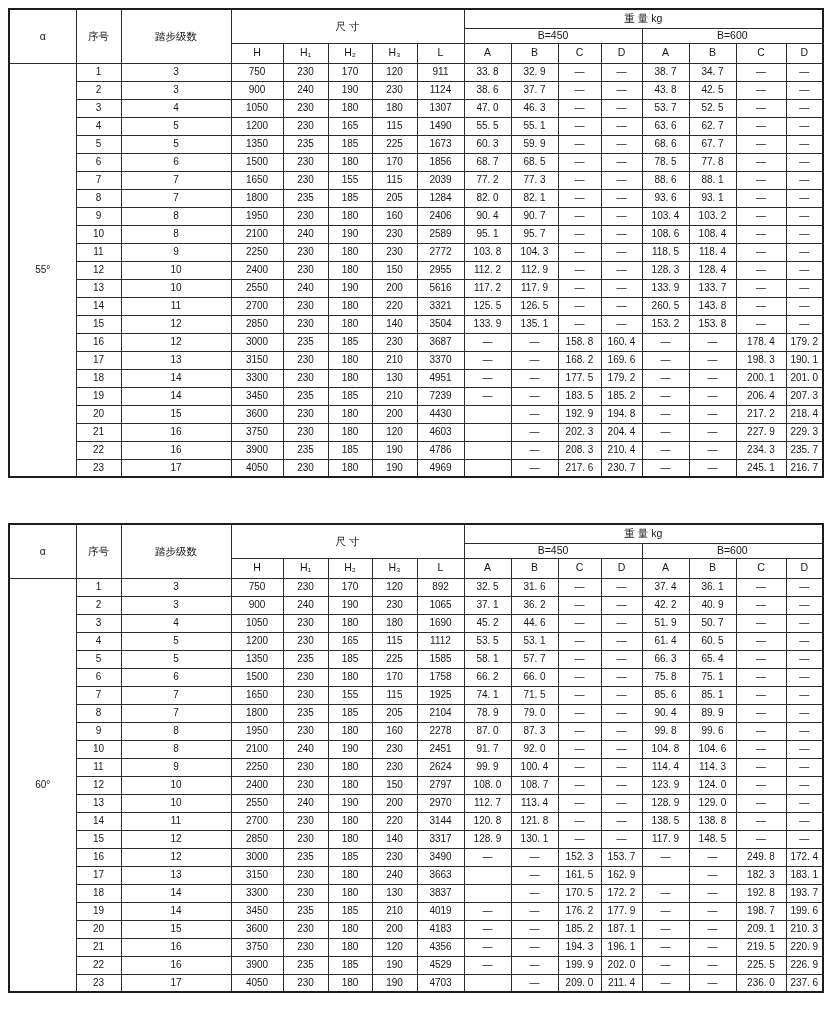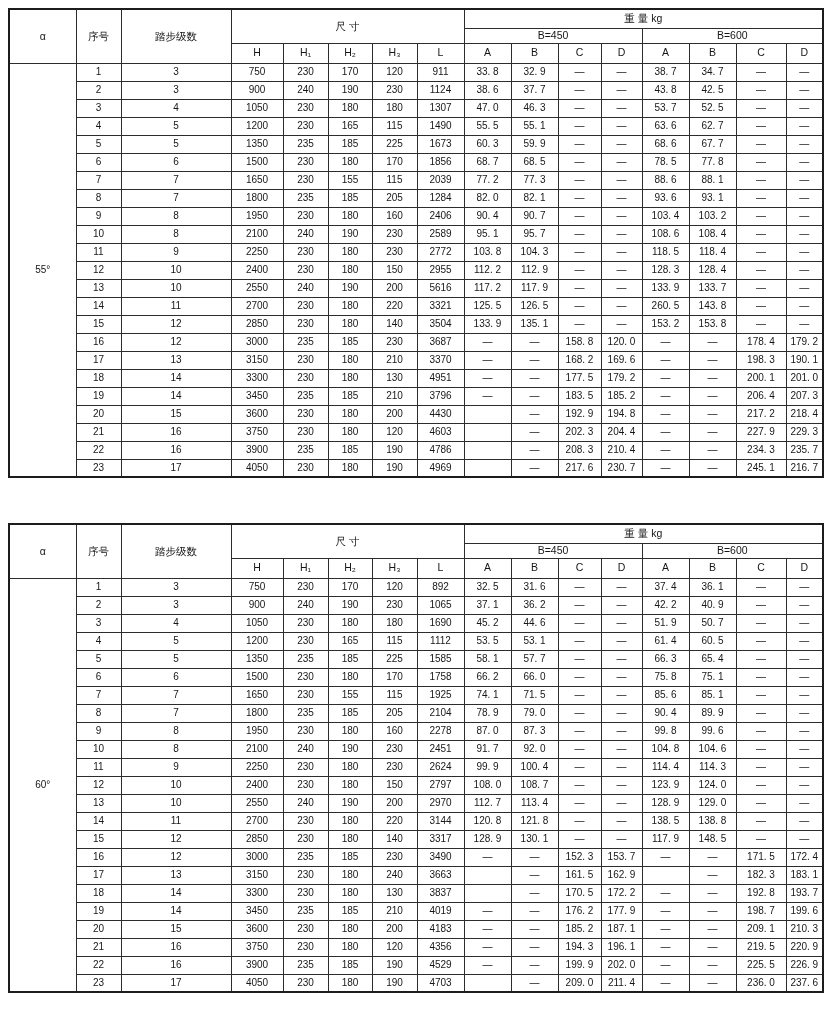--- a/index.html
+++ b/index.html
@@ -346,21 +346,21 @@
           <td>16</td>
           <td>12</td>
           <td>3000</td>
           <td>235</td>
           <td>185</td>
           <td>230</td>
           <td>3687</td>
           <td>—</td>
           <td>—</td>
           <td>158. 8</td>
-          <td>120. 0</td>
+          <td>160. 4</td>
           <td>—</td>
           <td>—</td>
           <td>178. 4</td>
           <td>179. 2</td>
         </tr>
         <tr>
           <td>17</td>
           <td>13</td>
           <td>3150</td>
           <td>230</td>
@@ -393,21 +393,21 @@
           <td>200. 1</td>
           <td>201. 0</td>
         </tr>
         <tr>
           <td>19</td>
           <td>14</td>
           <td>3450</td>
           <td>235</td>
           <td>185</td>
           <td>210</td>
-          <td>3796</td>
+          <td>7239</td>
           <td>—</td>
           <td>—</td>
           <td>183. 5</td>
           <td>185. 2</td>
           <td>—</td>
           <td>—</td>
           <td>206. 4</td>
           <td>207. 3</td>
         </tr>
         <tr>
@@ -794,21 +794,21 @@
           <td>235</td>
           <td>185</td>
           <td>230</td>
           <td>3490</td>
           <td>—</td>
           <td>—</td>
           <td>152. 3</td>
           <td>153. 7</td>
           <td>—</td>
           <td>—</td>
-          <td>171. 5</td>
+          <td>249. 8</td>
           <td>172. 4</td>
         </tr>
         <tr>
           <td>17</td>
           <td>13</td>
           <td>3150</td>
           <td>230</td>
           <td>180</td>
           <td>240</td>
           <td>3663</td>

